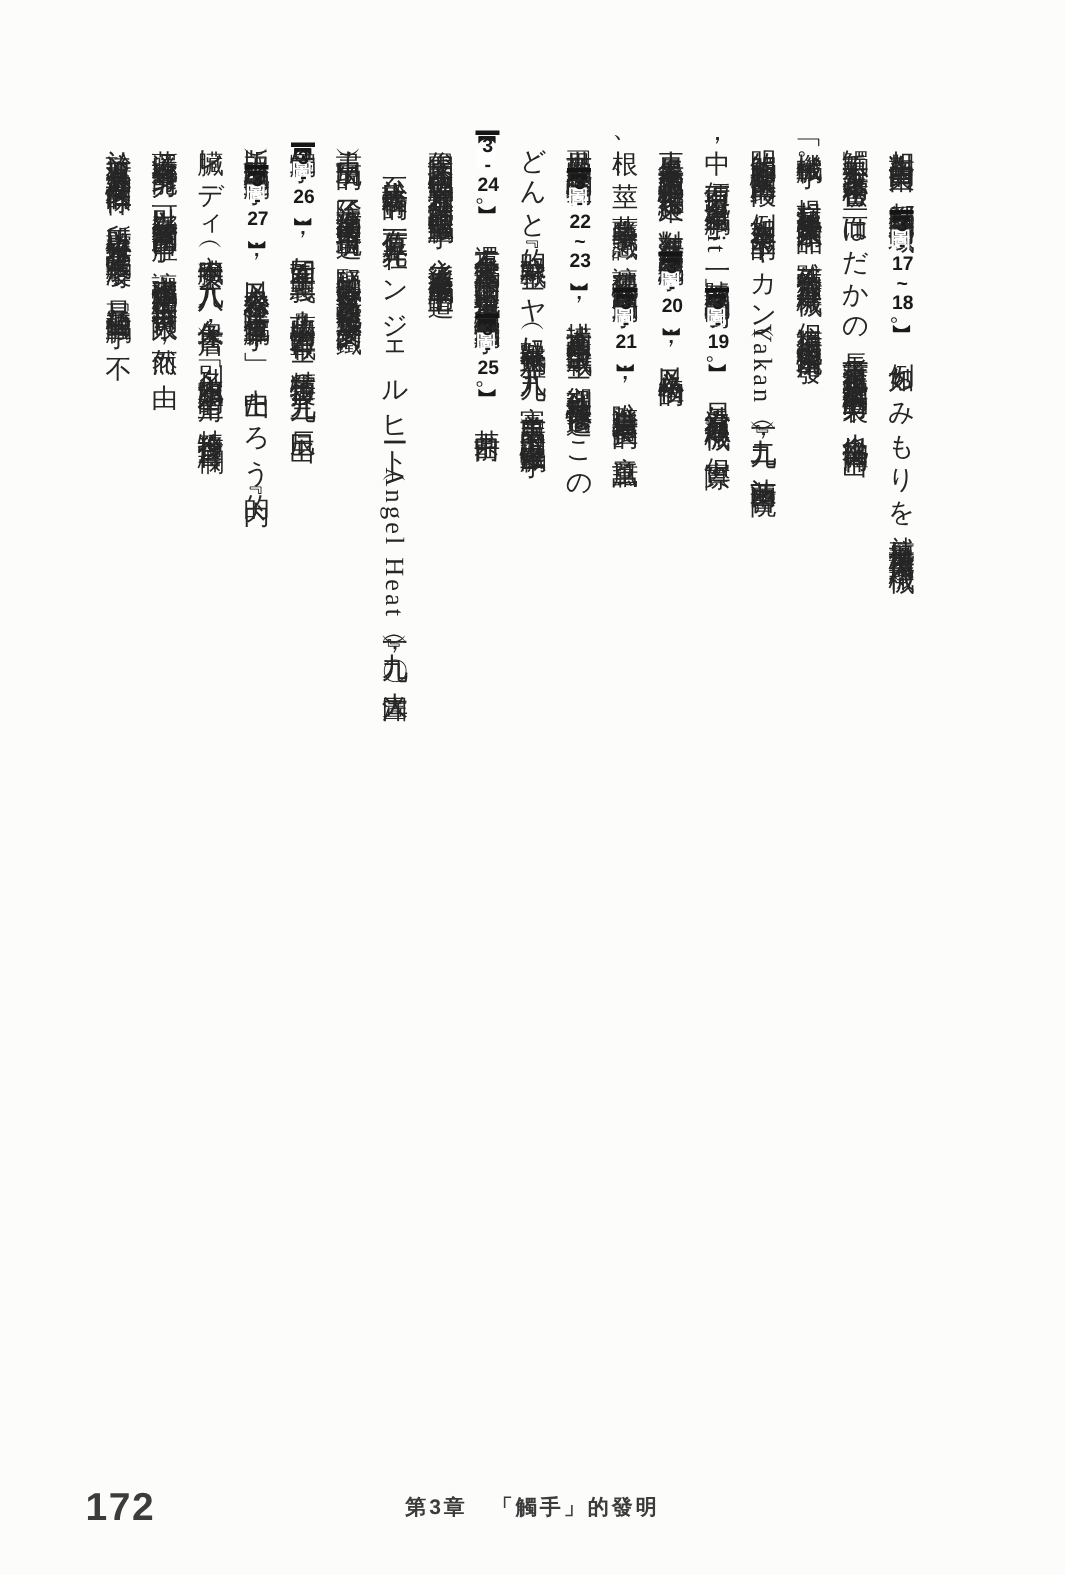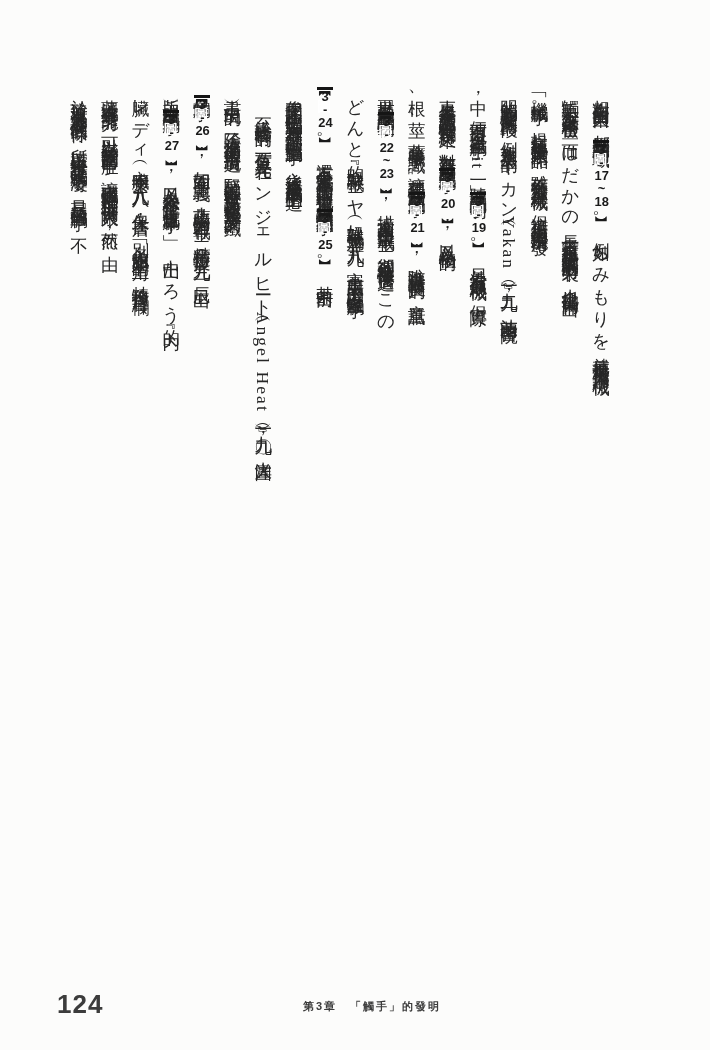--- a/index.html
+++ b/index.html
@@ -78,25 +78,24 @@
     color: #3c3c3c;
     letter-spacing: 1px;
   }
   .chapter-title {
     position: absolute;
     left: 50%;
     transform: translateX(-50%);
     bottom: 8px;
     font-family: "Liberation Sans", sans-serif;
     font-weight: 700;
-    font-size: 11px;
+    font-size: 14px;
     color: #3c3c3c;
     letter-spacing: 2px;
     white-space: nowrap;
-    margin-left: 17px;
   }
 </style>
 </head>
 <body>
 
 <div class="page">
 
   <div class="text-block">
       <div class="col">相對自由的東西，都歸類在觸手的領域<span class="fig"><span class="br">【</span><span class="tu">圖</span><span class="tcy">3</span><span class="sep">-</span><span class="tcy">17</span><span class="sep">~</span><span class="tcy">18</span><span class="br">】</span></span>。例如ちみもりを就擅長畫機器人用「機械</div>
       <div class="col">觸手」對少女進行精密檢查；而はだかの長者筆下瘋狂科學家操縱的動力裝甲，也會從體內伸出</div>
@@ -112,17 +111,17 @@
       <div class="col" style="text-indent: 1em;">至於比較稀有的，有佐原一光在『エンジェルヒート（Angel Heat）』（一九九〇，大洋圖</div>
       <div class="col">書）中出現的，除了這部作品便未曾再出現過，堅硬的鐵骨被魔法之力軟化後襲擊美少女的「鐵</div>
       <div class="col">骨觸手」<span class="fig"><span class="br">【</span><span class="tu">圖</span><span class="tcy">3</span><span class="sep">-</span><span class="tcy">26</span><span class="br">】</span></span>；如同字面上意義，上藤政樹的『吉祥戰士　精靈特搜』（一九九三，辰巳出</div>
       <div class="col">版）中出現的「手觸手」<span class="fig"><span class="br">【</span><span class="tu">圖</span><span class="tcy">3</span><span class="sep">-</span><span class="tcy">27</span><span class="br">】</span></span>；以及令人忍不住驚呼「這也算觸手？」，中山たろう的『内</div>
       <div class="col">臟レディ（內臟女士）』（一九八八，久保書店），別名「內臟小姐」的主角，特務搜查官・欄</div>
       <div class="col">藤澤擁有變身能力，可以在變身後割開自己肚子，讓內臟像觸手一樣伸出去打倒敵人。然而，由</div>
       <div class="col">於這並沒有滿足凌辱女性的條件，所以正確來說不算是「觸手凌辱」，只是普通的「觸手」。不</div>
     </div>
 
   <div class="footer">
-    <div class="page-number">124</div>
+    <div class="page-number">172</div>
     <div class="chapter-title">第3章　「觸手」的發明</div>
   </div>
 
 </div>
 
 </body></html>

